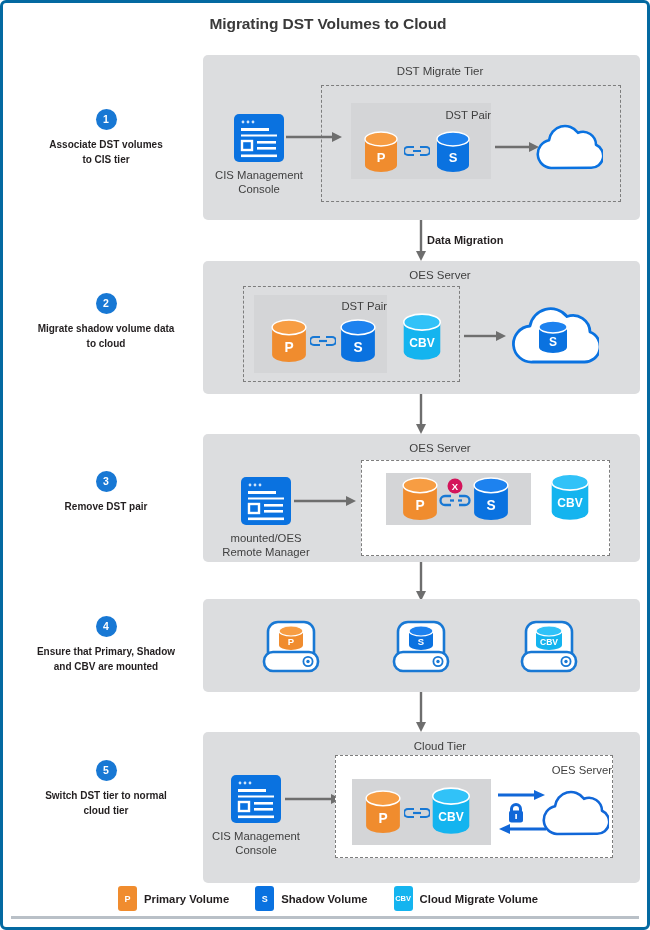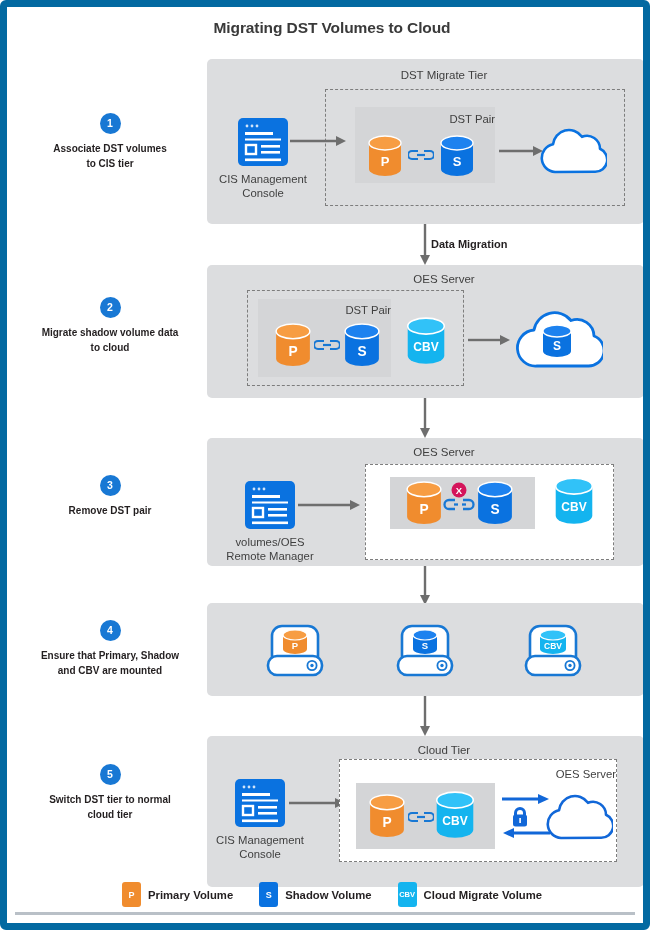--- a/index.html
+++ b/index.html
@@ -5,21 +5,21 @@
   * { box-sizing: border-box; margin: 0; padding: 0; }
   html, body {
     width: 650px; height: 930px;
     background: #ffffff;
     font-family: "Liberation Sans", sans-serif;
   }
   #page {
     position: relative;
     width: 650px; height: 930px;
     background: #ffffff;
-    border: 7px solid #0369a1;
+    border: 3px solid #0369a1;
     border-radius: 6px;
     overflow: hidden;
   }
   .title {
     position: absolute;
     top: 12px; left: 0; width: 650px;
     text-align: center;
     font-size: 15.5px;
     font-weight: bold;
     color: #3a3a3a;
@@ -234,21 +234,21 @@
       <circle cx="15" cy="9" r="1.4" fill="#cfe4fa"></circle>
     <circle cx="20" cy="9" r="1.4" fill="#cfe4fa"></circle>
     <rect x="8" y="15" width="28" height="3" fill="#ffffff"></rect>
     <rect x="8" y="21.5" width="36" height="2" fill="#ffffff"></rect>
     <rect x="9" y="28" width="10" height="9" fill="none" stroke="#ffffff" stroke-width="2.4"></rect>
     <rect x="24" y="28" width="19" height="2.6" fill="#ffffff"></rect>
     <rect x="24" y="34" width="19" height="2.6" fill="#ffffff"></rect>
     <rect x="8" y="41.5" width="36" height="2.6" fill="#ffffff"></rect>
   </svg>
   <div class="caption" style="left:203px; top:528px; width:120px;">
-    <div>volumes/OES</div>
+    <div>mounted/OES</div>
     <div>Remote Manager</div>
   </div>
   <svg class="abs" style="left:291px; top:492px;" width="62" height="12" viewBox="0 0 62 12">
     <line x1="0" y1="6" x2="52" y2="6" stroke="#6e6e6e" stroke-width="2.4"></line>
     <polygon points="52,1 62,6 52,11" fill="#6e6e6e"></polygon>
   </svg>
   <div class="dashed white" style="left:358px; top:457px; width:249px; height:96px;"></div>
   <div class="innerbox" style="left:383px; top:470px; width:145px; height:52px;"></div>
   <svg class="abs" style="left:398px; top:473px;" width="38" height="46" viewBox="0 0 36 42">
     <path d="M2 8 v26 a16 7 0 0 0 32 0 V8 z" fill="#f08c2e"></path>

